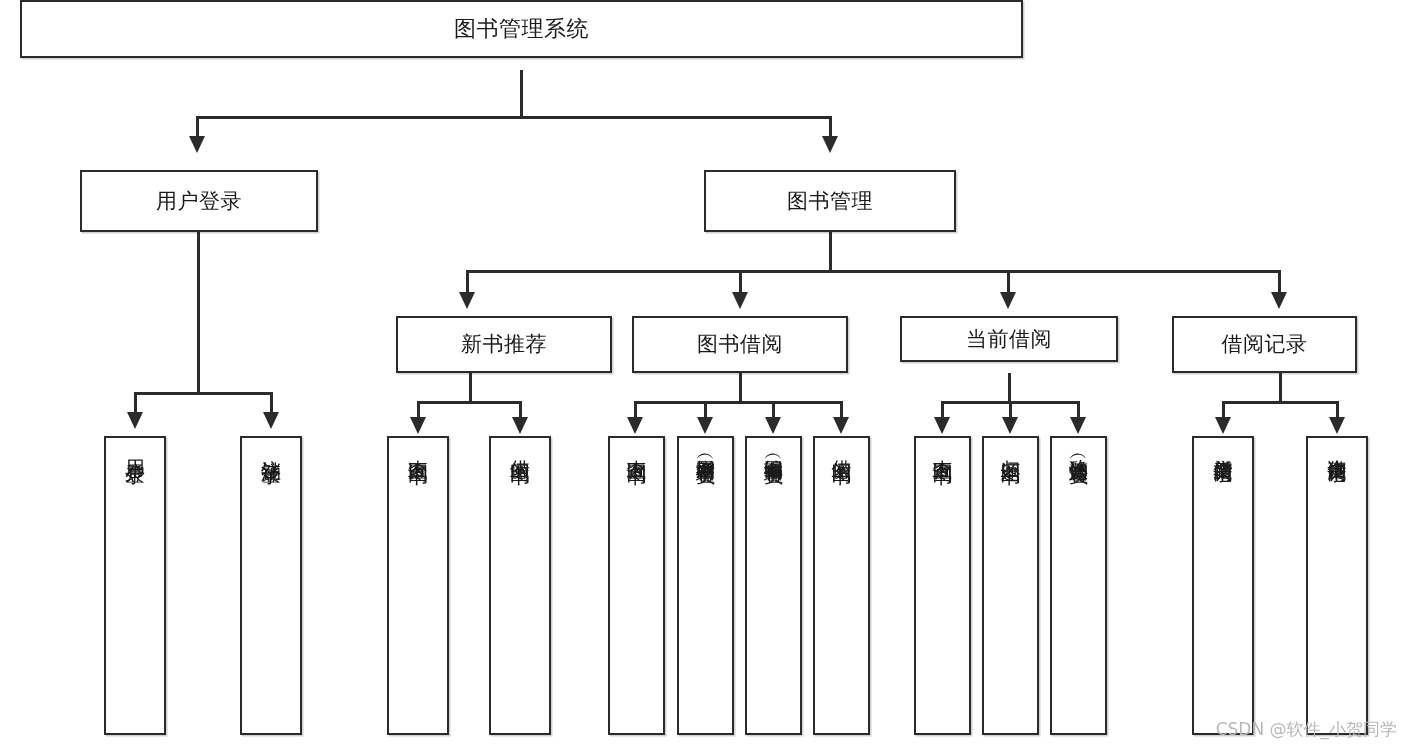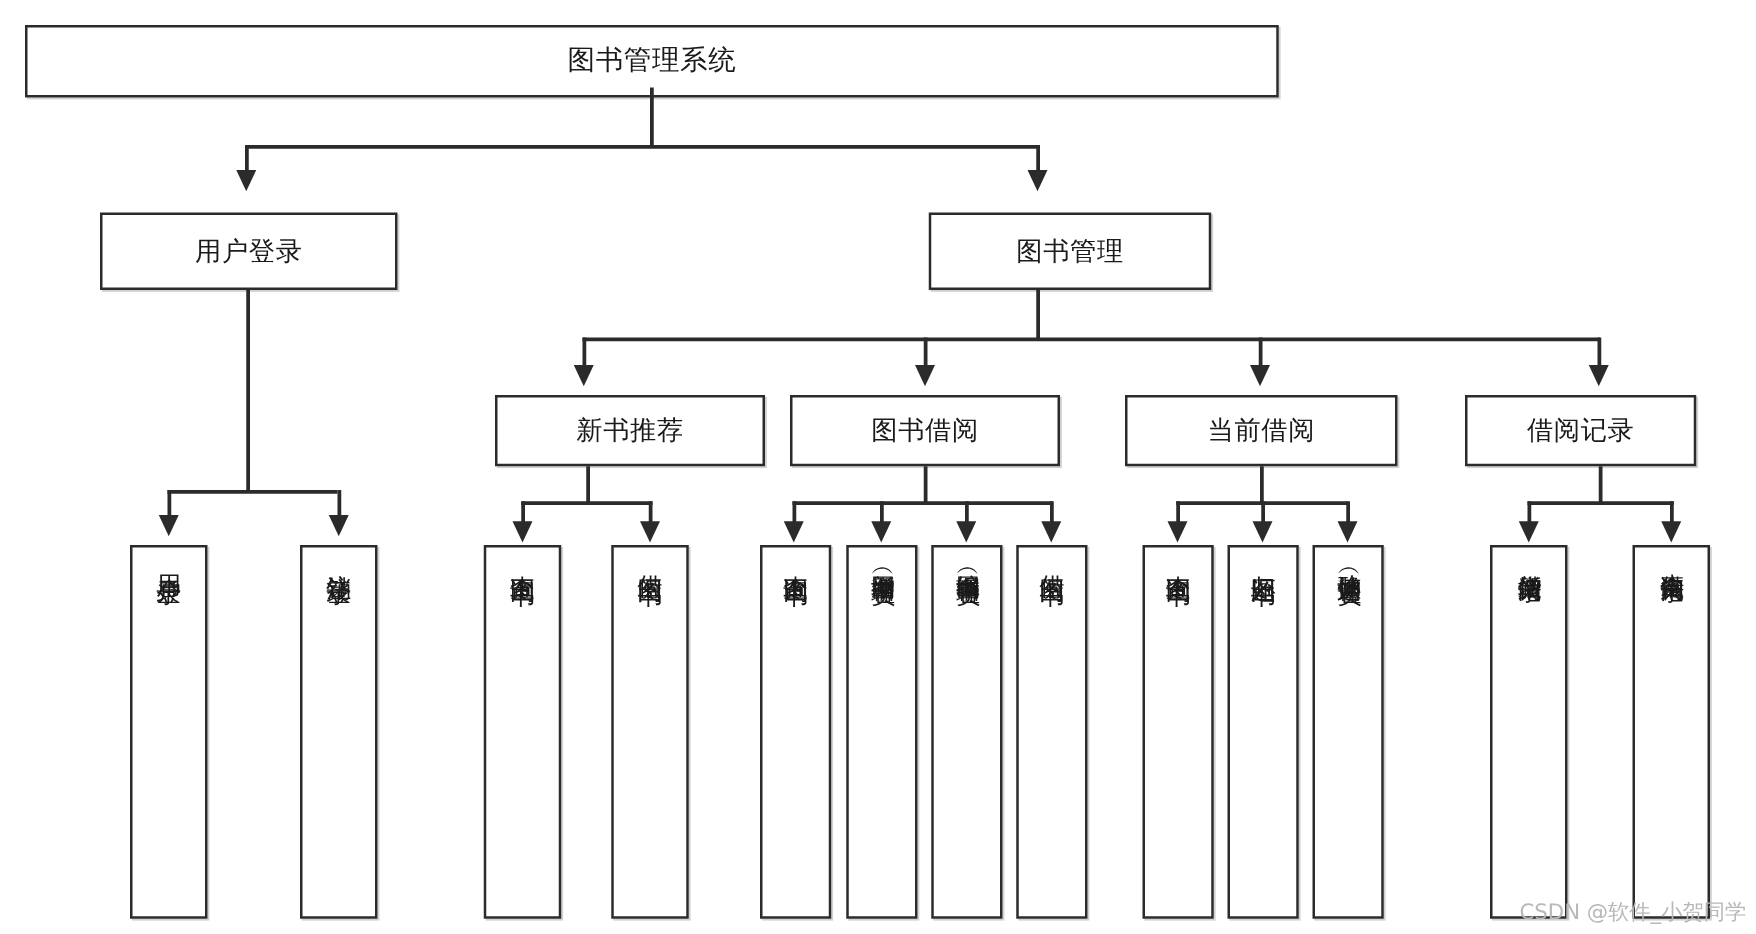--- a/index.html
+++ b/index.html
@@ -88,37 +88,37 @@
     white-space: nowrap;
     font-family: "DejaVu Sans", "Liberation Sans", sans-serif;
     margin-left: 40px;
   }
 </style>
 </head>
 <body>
 
 <div id="canvas">
 
-  <div class="node h root" style="left:20px; top:20px; width:1003px; height:58px;">
+  <div class="node h root" style="left:20px; top:0; width:1003px; height:58px;">
     <span class="label">图书管理系统</span>
   </div>
 
   <div class="line vline" style="left:520px; top:70px; height:48px;"></div>
 
   <div class="line hline" style="left:196px; top:116px; width:634px;"></div>
 
   <div class="line vline" style="left:196px; top:116px; height:22px;"></div>
   <div class="arrow" style="left:189px; top:136px;"></div>
   <div class="line vline" style="left:829px; top:116px; height:22px;"></div>
   <div class="arrow" style="left:822px; top:136px;"></div>
 
   <div class="node h" style="left:80px; top:170px; width:238px; height:62px;">
     <span class="label">用户登录</span>
   </div>
-  <div class="node h" style="left:743px; top:170px; width:226px; height:62px;">
+  <div class="node h" style="left:704px; top:170px; width:252px; height:62px;">
     <span class="label">图书管理</span>
   </div>
 
   <div class="line vline" style="left:197px; top:232px; height:162px;"></div>
   <div class="line hline" style="left:134px; top:392px; width:136px;"></div>
   <div class="line vline" style="left:134px; top:392px; height:22px;"></div>
   <div class="arrow" style="left:127px; top:412px;"></div>
   <div class="line vline" style="left:270px; top:392px; height:22px;"></div>
   <div class="arrow" style="left:263px; top:412px;"></div>
 
@@ -132,21 +132,21 @@
   <div class="arrow" style="left:1000px; top:292px;"></div>
   <div class="line vline" style="left:1278px; top:270px; height:24px;"></div>
   <div class="arrow" style="left:1271px; top:292px;"></div>
 
   <div class="node h" style="left:362px; top:316px; width:216px; height:57px;margin-left:34px;">
     <span class="label">新书推荐</span>
   </div>
   <div class="node h" style="left:632px; top:316px; width:216px; height:57px;">
     <span class="label">图书借阅</span>
   </div>
-  <div class="node h" style="left:900px; top:316px; width:218px; height:57px;">
+  <div class="node h" style="left:900px; top:316px; width:218px; height:46px;">
     <span class="label">当前借阅</span>
   </div>
   <div class="node h" style="left:1172px; top:316px; width:185px; height:57px;">
     <span class="label">借阅记录</span>
   </div>
 
   <div class="line vline" style="left:469px; top:373px; height:30px;"></div>
   <div class="line hline" style="left:417px; top:401px; width:105px;"></div>
   <div class="line vline" style="left:417px; top:401px; height:18px;"></div>
   <div class="arrow" style="left:410px; top:417px;"></div>

